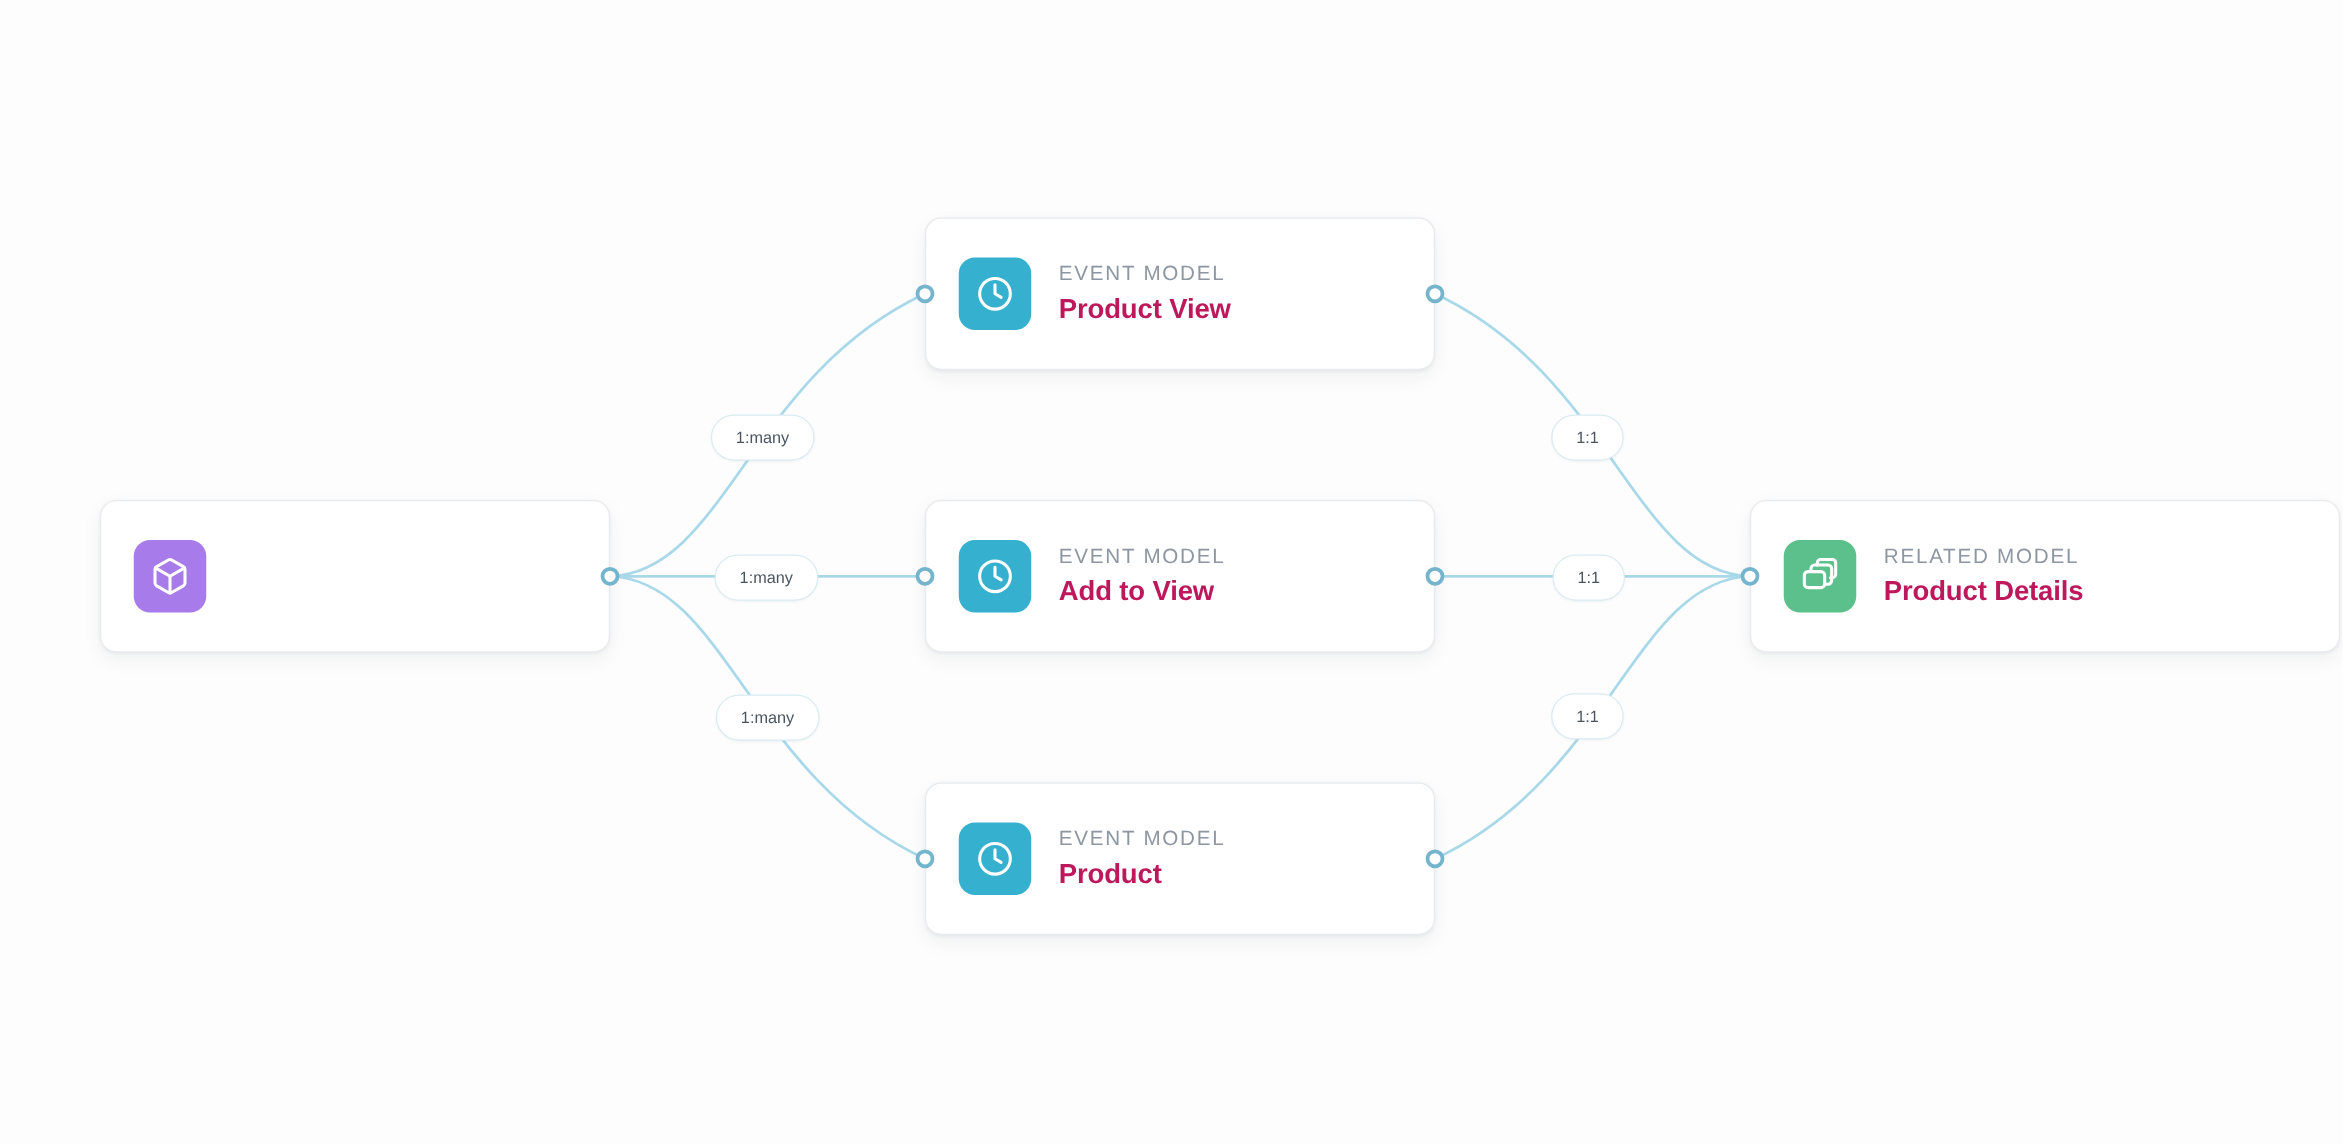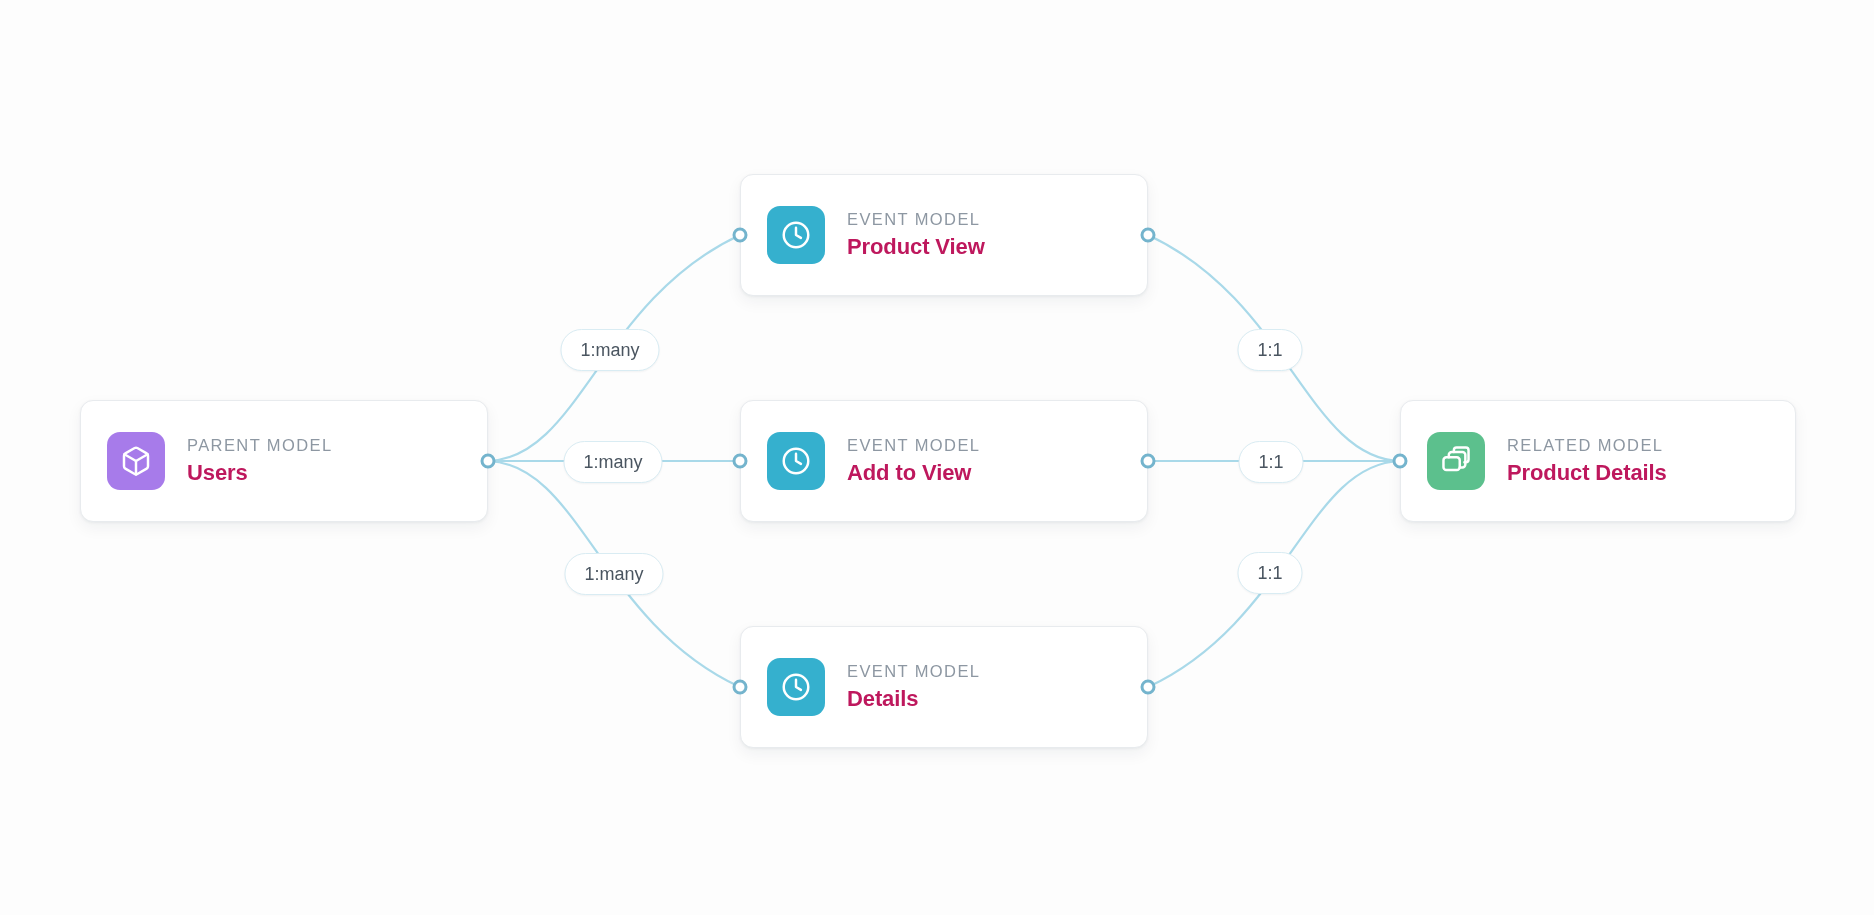--- a/index.html
+++ b/index.html
@@ -83,21 +83,21 @@
     line-height: 1.25;
     white-space: nowrap;
     letter-spacing: -0.005em;
   }
 
   
   #node-parent        { left: 80px;  top: 400px; width: 408px; height: 122px; }
   #node-event-0       { left: 740px; top: 174px; width: 408px; height: 122px; }
   #node-event-1       { left: 740px; top: 400px; width: 408px; height: 122px; }
   #node-event-2       { left: 740px; top: 626px; width: 408px; height: 122px; }
-  #node-related       { left: 1400px;top: 400px; width: 396px; height: 122px; }
+  #node-related       { left: 1400px;top: 400px; width: 472px; height: 122px; }
 
   
   .port {
     position: absolute;
     width: 15px;
     height: 15px;
     border-radius: 50%;
     background: #ffffff;
     border: 3px solid #74b4cd;
     transform: translate(-50%, -50%);
@@ -105,21 +105,21 @@
   }
 
   
   .rel-badge {
     position: absolute;
     transform: translate(-50%, -50%);
     background: #ffffff;
     border: 1.4px solid #d9ecf3;
     border-radius: 999px;
     color: #4a5560;
-    font-size: 18px;
+    font-size: 13px;
     font-weight: 400;
     line-height: 1;
     padding: 11px 19px;
     white-space: nowrap;
     box-shadow: 0 1px 2px rgba(16, 36, 59, 0.05);
     z-index: 6;
   }
 </style>
 </head>
 <body>
@@ -139,24 +139,20 @@
 
   <div class="node" id="node-parent">
     <div class="node-inner">
       <div class="node-icon" style="background:#a77bea">
         <svg width="32" height="32" viewBox="0 0 24 24" fill="none" stroke="#ffffff" stroke-width="1.85" stroke-linecap="round" stroke-linejoin="round">
           <path d="M21 16V8a2 2 0 0 0-1-1.73l-7-4a2 2 0 0 0-2 0l-7 4A2 2 0 0 0 3 8v8a2 2 0 0 0 1 1.73l7 4a2 2 0 0 0 2 0l7-4A2 2 0 0 0 21 16z"></path>
           <path d="M3.27 6.96 12 12.01l8.73-5.05"></path>
           <path d="M12 22.08V12"></path>
         </svg>
       </div>
-      <div class="node-text">
-        <div class="node-kicker">PARENT MODEL</div>
-        <div class="node-title">Users</div>
-      </div>
     </div>
   </div>
 
   <div class="node" id="node-event-0">
     <div class="node-inner">
       <div class="node-icon" style="background:#35b0ce">
         <svg width="32" height="32" viewBox="0 0 24 24" fill="none" stroke="#ffffff" stroke-width="1.85" stroke-linecap="round" stroke-linejoin="round">
           <circle cx="12" cy="12" r="9.2"></circle>
           <path d="M12 6.6V12l3.7 2.2"></path>
         </svg>
@@ -186,21 +182,21 @@
   <div class="node" id="node-event-2">
     <div class="node-inner">
       <div class="node-icon" style="background:#35b0ce">
         <svg width="32" height="32" viewBox="0 0 24 24" fill="none" stroke="#ffffff" stroke-width="1.85" stroke-linecap="round" stroke-linejoin="round">
           <circle cx="12" cy="12" r="9.2"></circle>
           <path d="M12 6.6V12l3.7 2.2"></path>
         </svg>
       </div>
       <div class="node-text">
         <div class="node-kicker">EVENT MODEL</div>
-        <div class="node-title">Details</div>
+        <div class="node-title">Product</div>
       </div>
     </div>
   </div>
 
   <div class="node" id="node-related">
     <div class="node-inner">
       <div class="node-icon" style="background:#5cc08d">
         <svg width="32" height="32" viewBox="0 0 24 24" fill="none" stroke="#ffffff" stroke-width="1.85" stroke-linecap="round" stroke-linejoin="round">
           <rect x="2.6" y="9.2" width="12.2" height="9.6" rx="2.2"></rect>
           <path d="M6.6 9.2V7.4a2.2 2.2 0 0 1 2.2-2.2h8a2.2 2.2 0 0 1 2.2 2.2v7.2a2.2 2.2 0 0 1-2.2 2.2h-2"></path>

